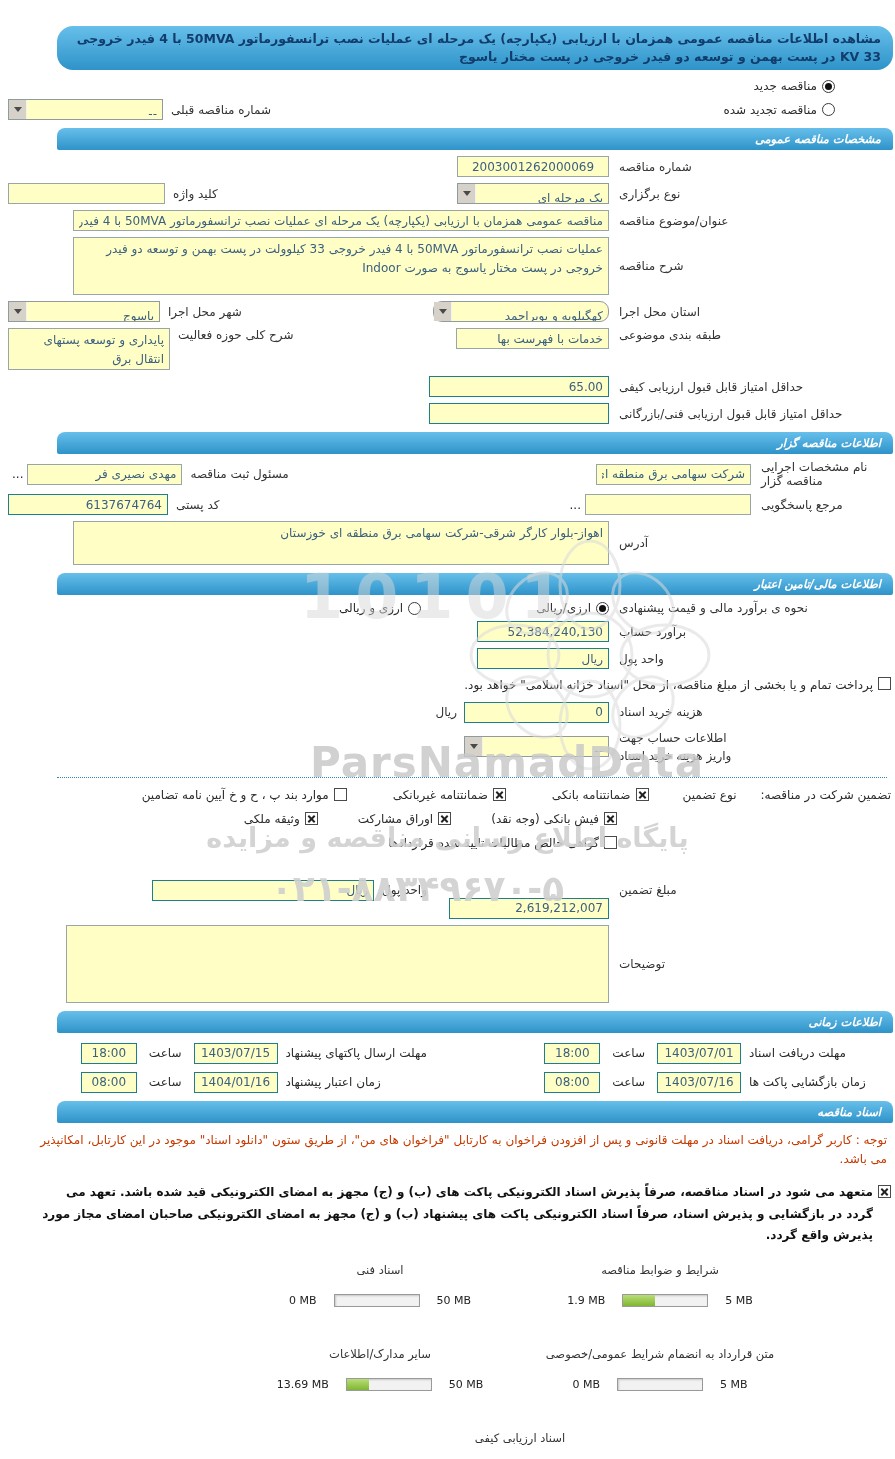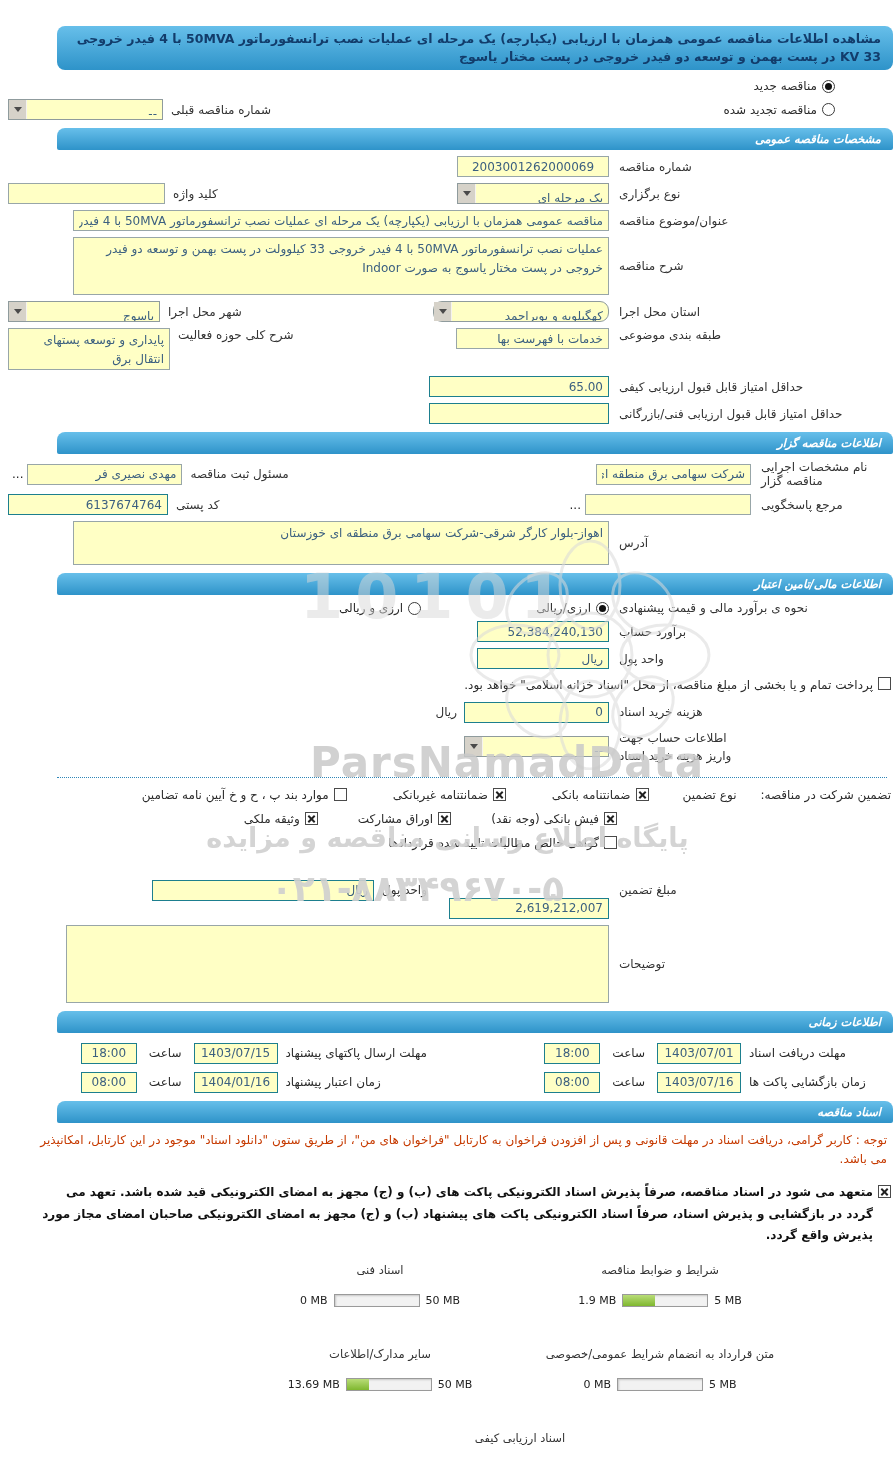--- a/index.html
+++ b/index.html
@@ -6,21 +6,21 @@
   html,body { background:#fff; }
   body {
     width:895px; height:1459px; position:relative; overflow:hidden;
     font-family:"DejaVu Sans", sans-serif; font-size:12px; color:#2b2b2b;
     direction:rtl; padding-top:26px;
   }
   
   .band { margin:0 2px 0 57px; background:linear-gradient(#67bfea,#2e93c9); }
   .band.title {
     padding:4px 12px; color:#123c6b; font-weight:bold; font-size:12.5px;
-    line-height:1.45; border-radius:8px; text-align:right;
+    line-height:1.45; border-radius:16px; text-align:right;
   }
   .band.sec {
     margin-top:8px; padding:4px 12px; color:#fff; font-weight:bold; font-style:italic;
     font-size:11.5px; border-radius:8px 8px 2px 2px; text-align:right;
   }
   
   .frow { display:flex; align-items:center; margin:6px 4px 6px 8px; }
   .frow.start { align-items:flex-start; }
   .mlbl { flex:0 0 282px; text-align:left; padding-left:10px; color:#333; }
   .mlbl .narrow { display:inline-block; width:120px; line-height:1.5; }
@@ -62,21 +62,21 @@
   
   .note1 { color:#c63a00; text-align:right; margin:8px 8px 0 30px; line-height:1.65; }
   .commit { display:flex; align-items:flex-start; margin:12px 4px 0 36px; }
   .commit .chk { margin-top:3px; }
   .commit p { font-weight:bold; color:#111; text-align:right; line-height:1.8; font-size:12px; }
   
   .uploads { display:grid; grid-template-columns:1fr 1fr; row-gap:40px; width:560px; margin:16px 95px 0 0; margin-left:auto; }
   .upload { text-align:center; }
   .upload.full { grid-column:1 / -1; }
   .ulabel { font-size:11.5px; color:#333; margin-bottom:17px; }
-  .meter { direction:ltr; display:flex; align-items:center; justify-content:center; gap:6px; font-size:11px; color:#222; }
+  .meter { direction:ltr; display:flex; align-items:center; justify-content:center; gap:17px; font-size:11px; color:#222; }
   .track { width:86px; height:13px; background:#f2f2f2; border:1px solid #9a9a9a; box-shadow:inset 1px 1px 2px rgba(0,0,0,.18); }
   .fill  { height:100%; background:linear-gradient(#b9dd78,#7fb72f); }
   
   .dotted { border-top:1px dotted #2f86b8; margin:12px 8px 10px 57px; height:0; }
   .more { color:#222; cursor:pointer; padding:0 4px; }
   .unit { margin-right:7px; color:#333; }
   
   .wm { position:absolute; top:540px; right:0; left:0; height:380px; z-index:6; pointer-events:none; }
   .wm-digits { position:absolute; top:20px; left:300px; font-size:62px; font-weight:bold; letter-spacing:12px; color:#d8d8d8; opacity:.5; direction:ltr; }
   .wm-flower { position:absolute; top:0; left:420px; opacity:.55; }

